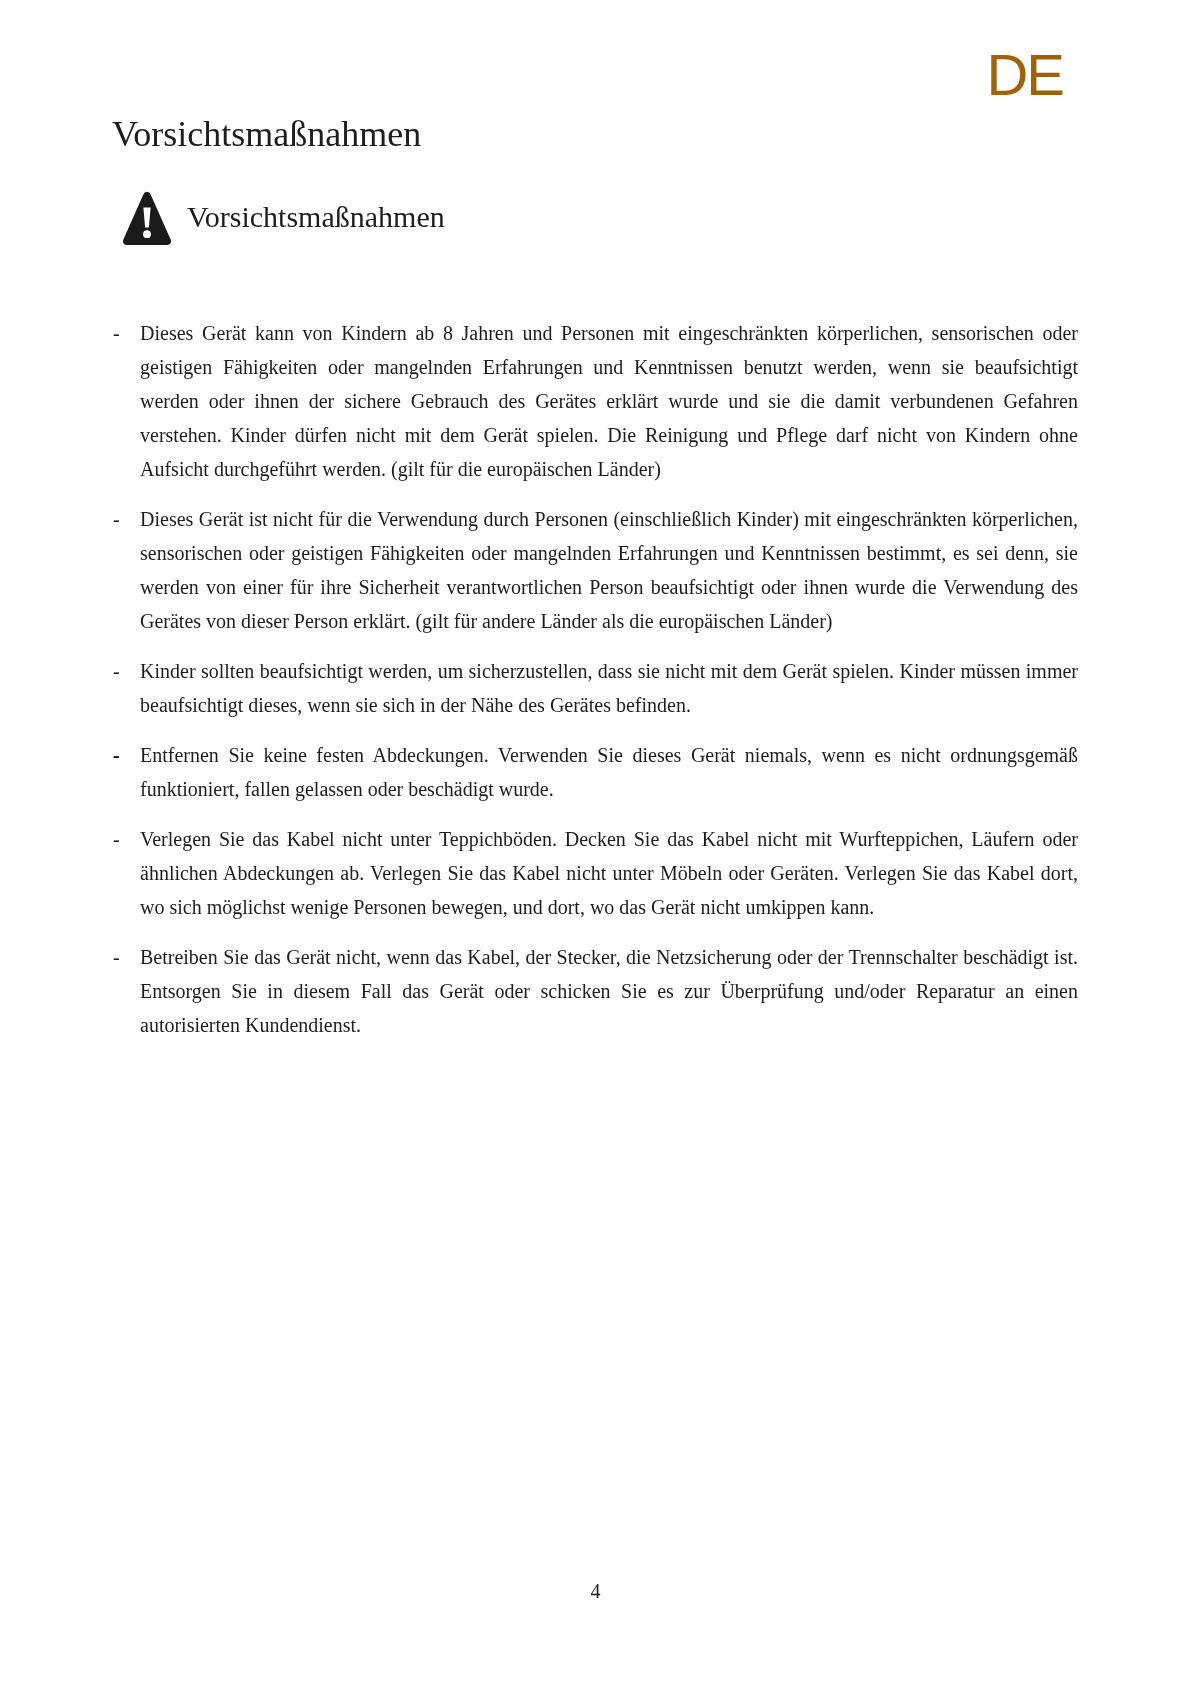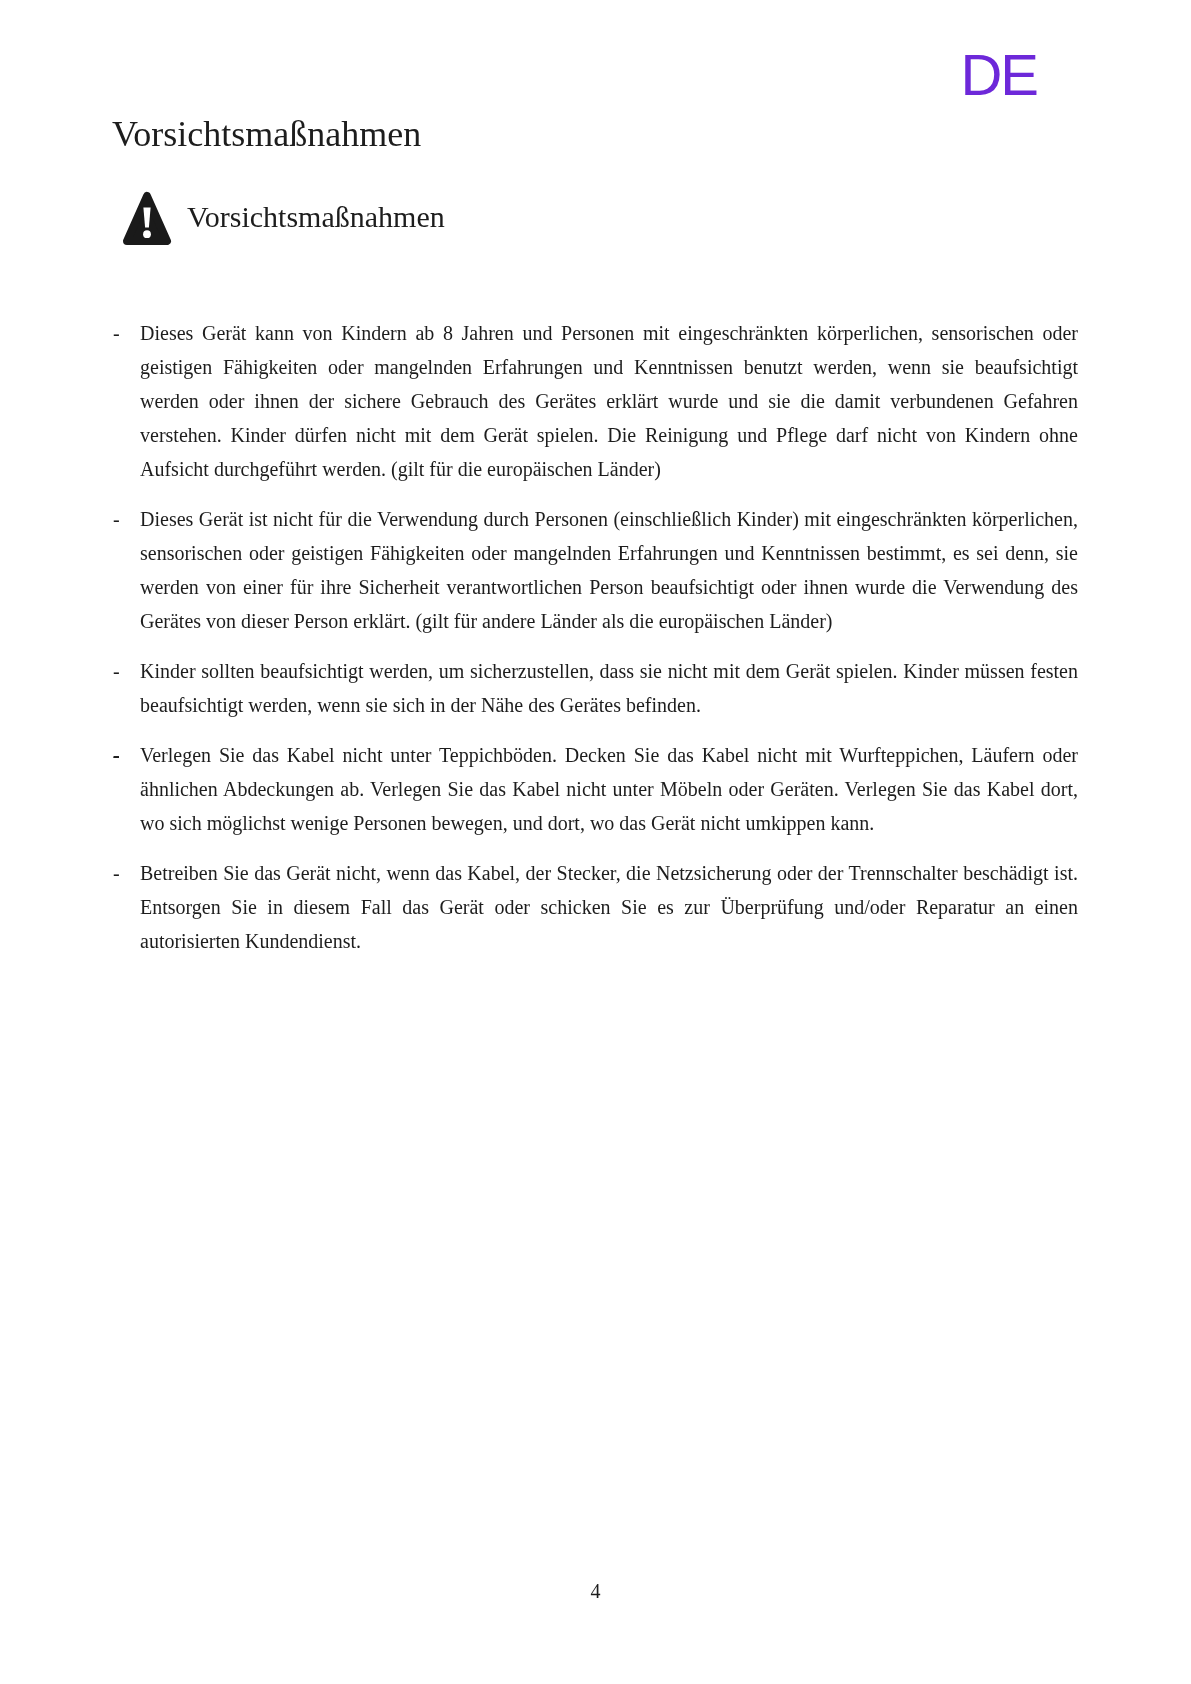--- a/index.html
+++ b/index.html
@@ -8,26 +8,26 @@
     height: 1684px;
     background: #ffffff;
     position: relative;
     font-family: "Liberation Serif", serif;
     color: #1d1d1d;
     overflow: hidden;
   }
   .lang-badge {
     position: absolute;
     top: 46px;
-    right: 154px;
+    right: 128px;
     font-family: "Liberation Sans", sans-serif;
     font-size: 58px;
     line-height: 1;
     letter-spacing: -2px;
-    color: #6d28d9;
+    color: #a16207;
   }
   .page-title {
     position: absolute;
     left: 112px;
     top: 112px;
     margin: 0;
     font-size: 36px;
     font-weight: normal;
     line-height: 1.25;
     color: #1d1d1d;
@@ -108,30 +108,31 @@
   <li class="precaution-item">
     <span class="bullet-marker">-</span>
     <span class="item-text">Dieses Gerät kann von Kindern ab 8 Jahren und Personen mit eingeschränkten körperlichen, sensorischen oder geistigen Fähigkeiten oder mangelnden Erfahrungen und Kenntnissen benutzt werden, wenn sie beaufsichtigt werden oder ihnen der sichere Gebrauch des Gerätes erklärt wurde und sie die damit verbundenen Gefahren verstehen. Kinder dürfen nicht mit dem Gerät spielen. Die Reinigung und Pflege darf nicht von Kindern ohne Aufsicht durchgeführt werden. (gilt für die europäischen Länder)</span>
   </li>
   <li class="precaution-item">
     <span class="bullet-marker">-</span>
     <span class="item-text">Dieses Gerät ist nicht für die Verwendung durch Personen (einschließlich Kinder) mit eingeschränkten körperlichen, sensorischen oder geistigen Fähigkeiten oder mangelnden Erfahrungen und Kenntnissen bestimmt, es sei denn, sie werden von einer für ihre Sicherheit verantwortlichen Person beaufsichtigt oder ihnen wurde die Verwendung des Gerätes von dieser Person erklärt. (gilt für andere Länder als die europäischen Länder)</span>
   </li>
   <li class="precaution-item">
     <span class="bullet-marker">-</span>
-    <span class="item-text">Kinder sollten beaufsichtigt werden, um sicherzustellen, dass sie nicht mit dem Gerät spielen. Kinder müssen festen beaufsichtigt werden, wenn sie sich in der Nähe des Gerätes befinden.</span>
+    <span class="item-text">Kinder sollten beaufsichtigt werden, um sicherzustellen, dass sie nicht mit dem Gerät spielen. Kinder müssen immer beaufsichtigt dieses, wenn sie sich in der Nähe des Gerätes befinden.</span>
   </li>
   <li class="precaution-item">
     <span class="bullet-marker">-</span>
   </li>
   <li class="precaution-item">
     <span class="bullet-marker">-</span>
   </li>
   <li class="precaution-item">
     <span class="bullet-marker">-</span>
+    <span class="item-text">Entfernen Sie keine festen Abdeckungen. Verwenden Sie dieses Gerät niemals, wenn es nicht ordnungsgemäß funktioniert, fallen gelassen oder beschädigt wurde.</span>
   </li>
   <li class="precaution-item">
     <span class="bullet-marker">-</span>
     <span class="item-text">Verlegen Sie das Kabel nicht unter Teppichböden. Decken Sie das Kabel nicht mit Wurfteppichen, Läufern oder ähnlichen Abdeckungen ab. Verlegen Sie das Kabel nicht unter Möbeln oder Geräten. Verlegen Sie das Kabel dort, wo sich möglichst wenige Personen bewegen, und dort, wo das Gerät nicht umkippen kann.</span>
   </li>
   <li class="precaution-item">
     <span class="bullet-marker">-</span>
     <span class="item-text">Betreiben Sie das Gerät nicht, wenn das Kabel, der Stecker, die Netzsicherung oder der Trennschalter beschädigt ist. Entsorgen Sie in diesem Fall das Gerät oder schicken Sie es zur Überprüfung und/oder Reparatur an einen autorisierten Kundendienst.</span>
   </li>
 </ul>

